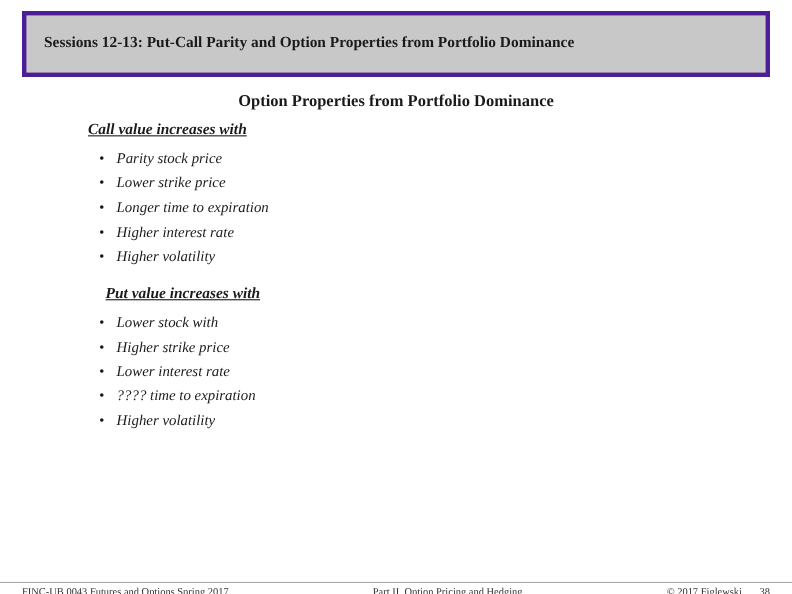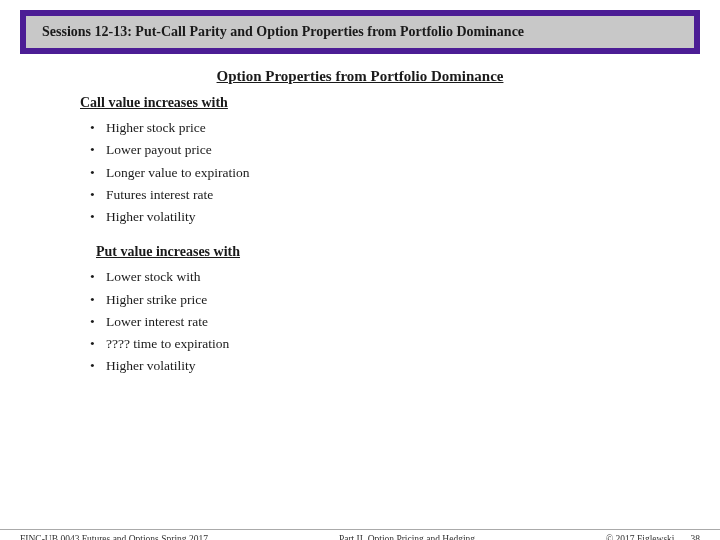--- a/index.html
+++ b/index.html
@@ -20,41 +20,41 @@
 
     .page-container {
       width: 720px;
       height: 540px;
       position: relative;
       padding: 0;
     }
 
     .header-bar {
       background: #c8c8c8;
-      border: 6px solid #4c1d95;
+      border: 4px solid #4c1d95;
       margin: 10px 20px 0 20px;
-      padding: 8px 16px;
+      padding: 18px 16px;
     }
 
     .header-bar-title {
       font-size: 14px;
       font-weight: bold;
       color: #1a1a1a;
     }
 
     .section-title {
       text-align: center;
       font-size: 15px;
       font-weight: bold;
-      text-decoration: underline;
       margin: 14px 0 10px 0;
     }
 
     .content-area {
       padding: 0 60px;
+      font-style: italic;
     }
 
     .subsection-title {
       font-size: 14px;
       font-weight: bold;
       text-decoration: underline;
       margin: 10px 0 6px 20px;
     }
 
     .bullet-list {
@@ -115,24 +115,24 @@
     <span class="header-bar-title">Sessions 12-13:  Put-Call Parity and Option Properties from Portfolio Dominance</span>
   </div>
 
   <div class="section-title">Option Properties from Portfolio Dominance</div>
 
   <div class="content-area">
 
     <div class="subsection-title">Call value increases with</div>
 
     <ul class="bullet-list">
-      <li>Higher stock price</li>
-      <li>Lower payout price</li>
-      <li>Longer value to expiration</li>
-      <li>Futures interest rate</li>
+      <li>Parity stock price</li>
+      <li>Lower strike price</li>
+      <li>Longer time to expiration</li>
+      <li>Higher interest rate</li>
       <li>Higher volatility</li>
     </ul>
 
     <div class="subsection-title" style="margin-top: 16px; margin-left: 36px;">Put value increases with</div>
 
     <ul class="bullet-list">
       <li>Lower stock with</li>
       <li>Higher strike price</li>
       <li>Lower interest rate</li>
       <li>???? time to expiration</li>

